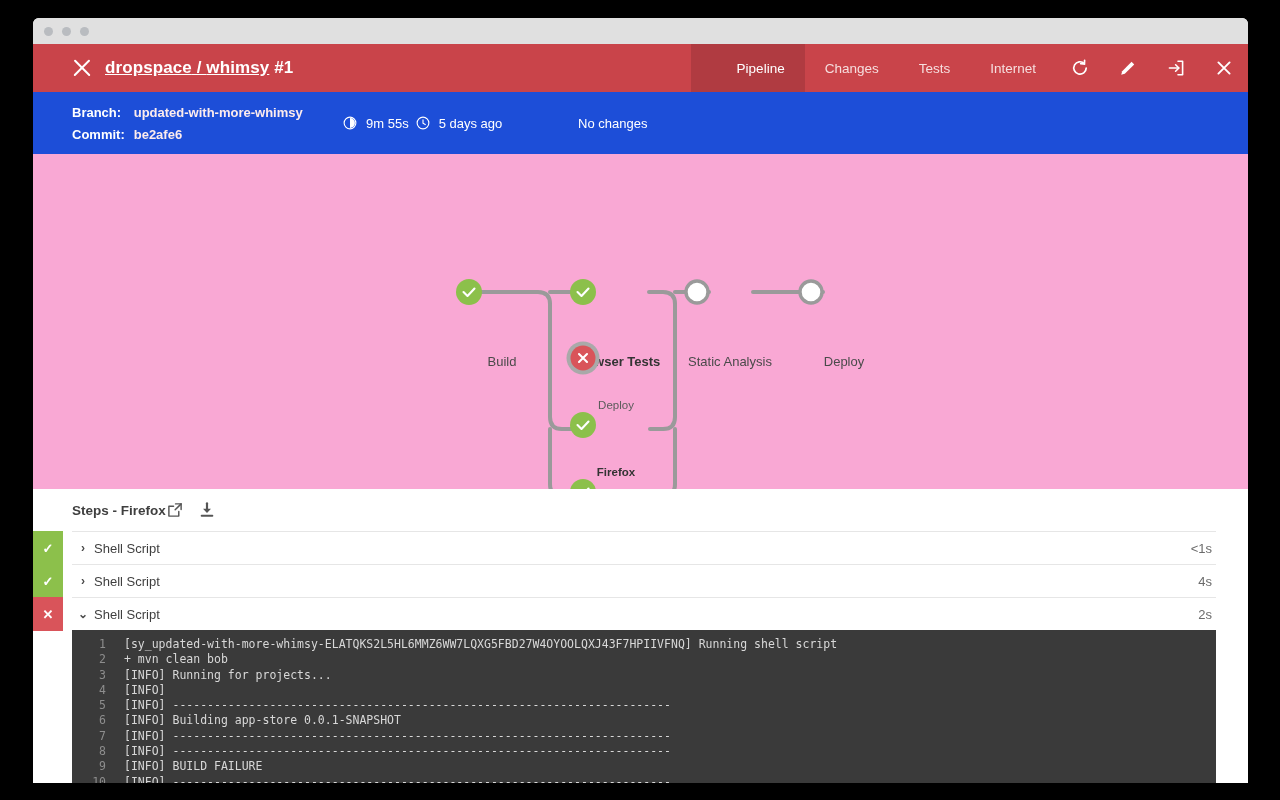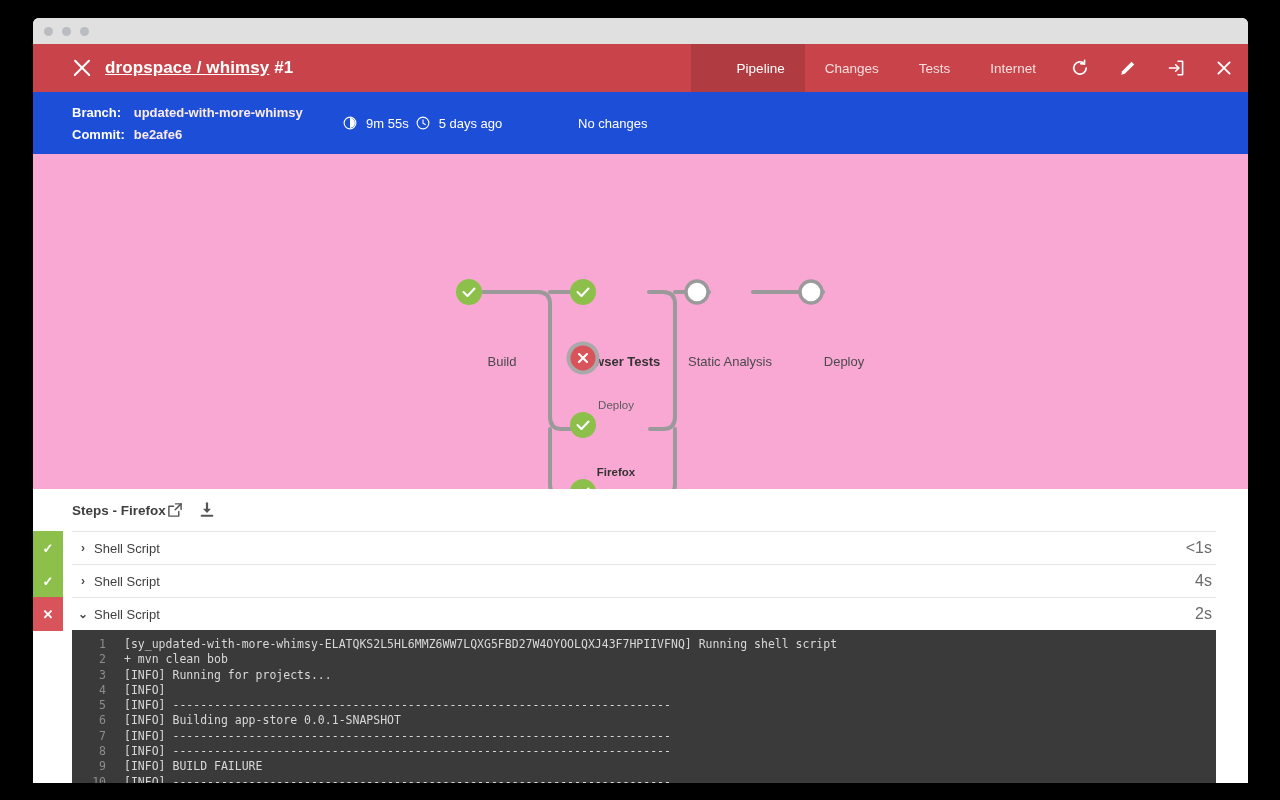--- a/index.html
+++ b/index.html
@@ -103,21 +103,21 @@
     position: absolute; left: -39px; top: -1px;
     width: 30px; height: 34px;
     display: flex; align-items: center; justify-content: center;
     color: #fff; font-size: 13px; font-weight: 700;
   }
   .stat.ok { background: #8cc04b; }
   .stat.fail { background: #d9545a; }
   .chev { width: 22px; display: flex; align-items: center; justify-content: center;
     color: #4a4a4a; font-size: 12px; font-weight: 700; cursor: pointer; }
   .stepname { font-size: 13px; color: #3f3f3f; }
-  .dur { margin-left: auto; font-size: 16px; color: #6b6b6b; padding-right: 4px; }
+  .dur { margin-left: auto; font-size: 13px; color: #6b6b6b; padding-right: 4px; }
 
   
   .console {
     margin-left: 39px; margin-right: 32px;
     background: #3a3a3a; color: #d8d8d8;
     font-family: "DejaVu Sans Mono", monospace; font-size: 11.5px;
     line-height: 15.3px; padding: 7px 0 0 0; overflow: hidden;
     height: 155px;
   }
   .logline { display: flex; white-space: pre; }

